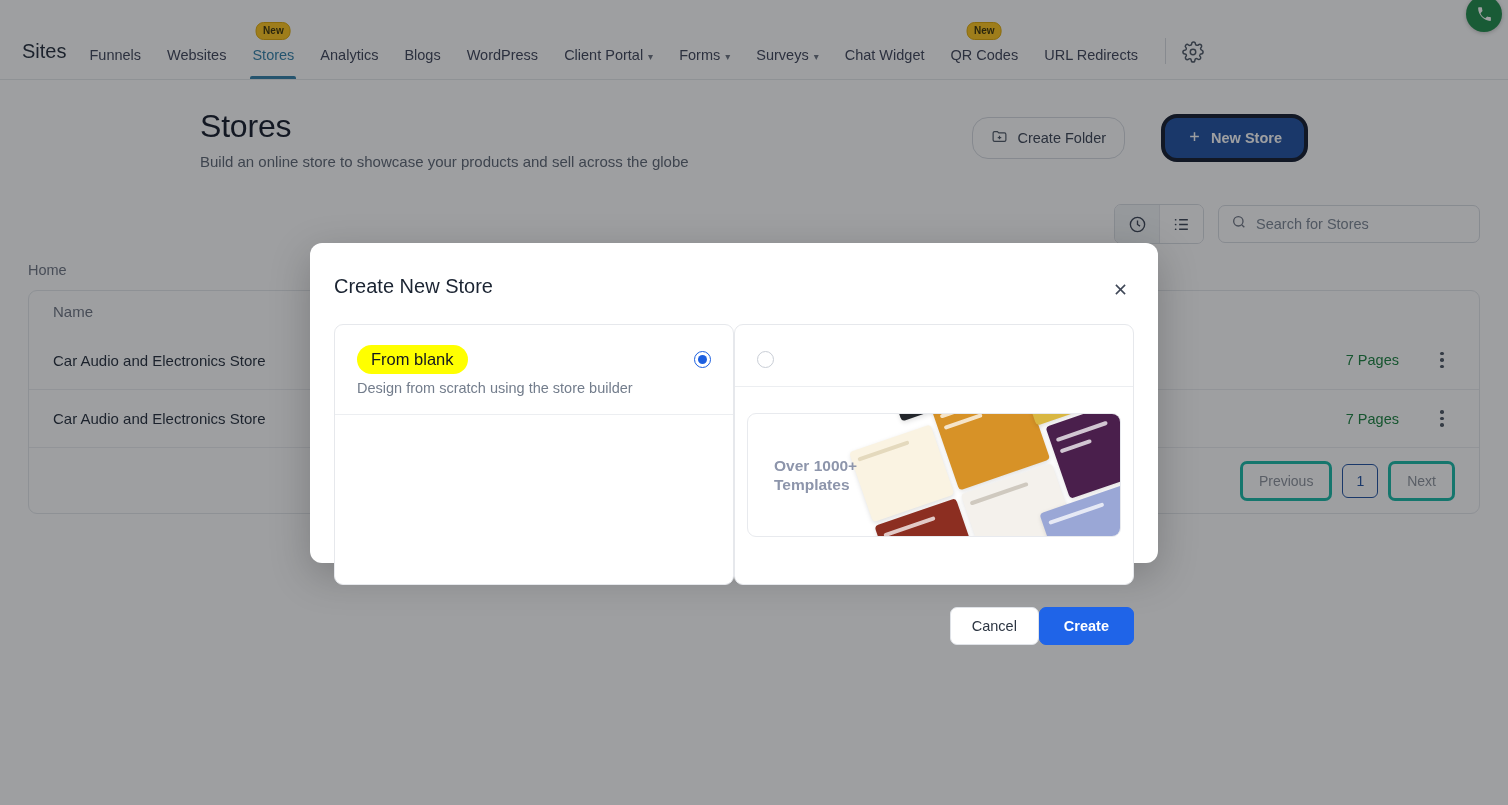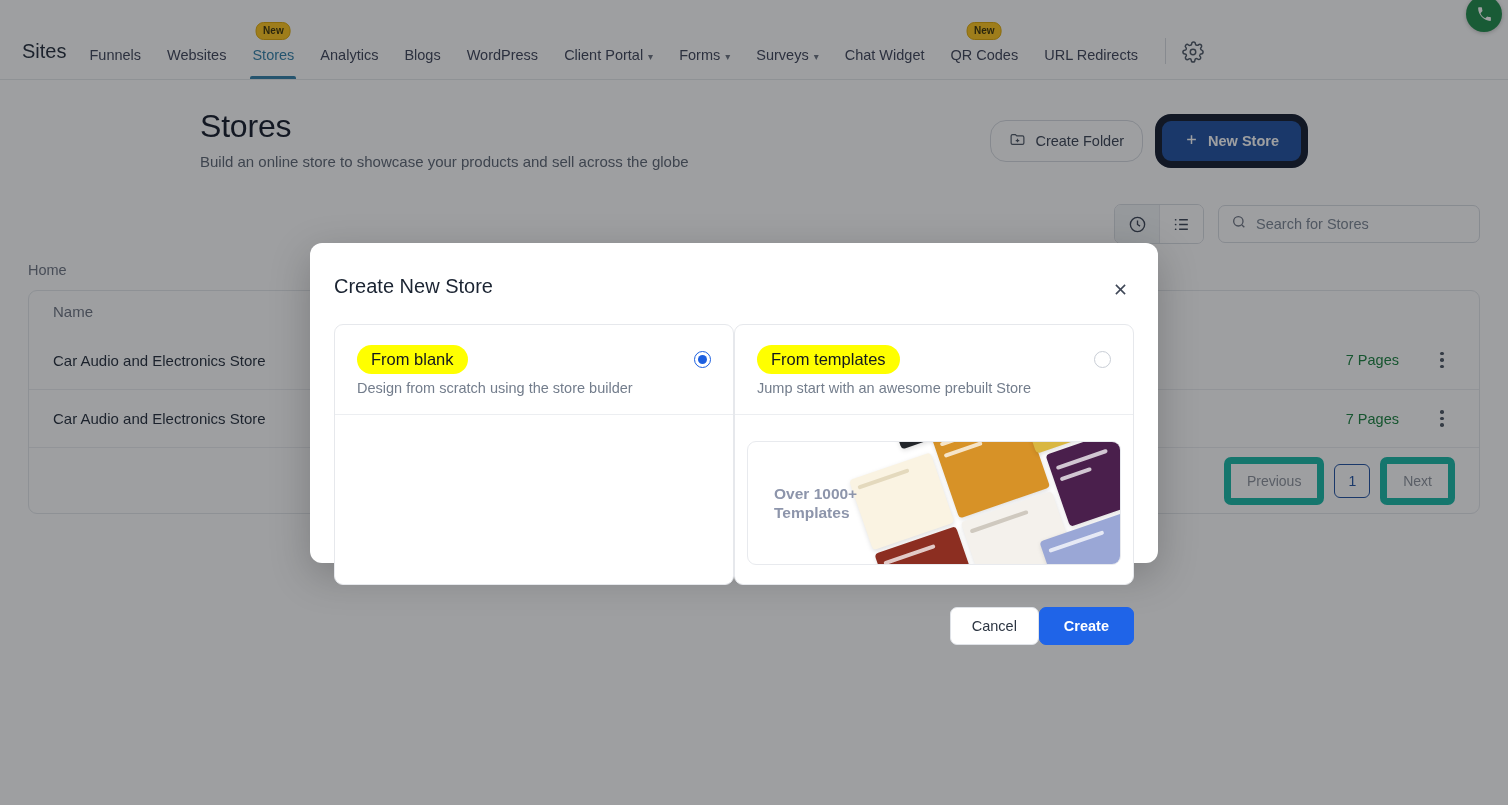--- a/index.html
+++ b/index.html
@@ -69,22 +69,22 @@
   .head-actions { display:flex; gap:12px; align-items:center; margin-top:6px; }
   .btn {
     display:inline-flex; align-items:center; gap:9px;
     border-radius:16px; font-size:14.5px; cursor:pointer; white-space:nowrap;
   }
   .btn-outline {
     background:#fff; border:1px solid #d6dae0; color:#384152;
     padding:10px 18px;
   }
   .btn-primary {
-    background:#1c4fa1; border:7px solid #0f172a; color:#fff;
-    padding:11px 22px; font-weight:600;
+    background:#1c4fa1; border:4px solid #0f172a; color:#fff;
+    padding:11px 22px; font-weight:600;margin-left:24px;
   }
 
   .toolbar { display:flex; justify-content:flex-end; align-items:center; gap:14px; padding:0 28px; margin-top:34px;}
   .viewtoggle { display:flex; border:1px solid #d8dce2; border-radius:7px; overflow:hidden; background:#fff; }
   .viewtoggle .vt {
     width:44px; height:38px; display:flex; align-items:center; justify-content:center;
     cursor:pointer; background:#fff;
   }
   .viewtoggle .vt + .vt { border-left:1px solid #e3e6ea; }
   .viewtoggle .vt.active { background:#f2f4f7; }
@@ -106,21 +106,21 @@
   }
   .tr { display:flex; align-items:center; height:58px; padding:0 24px; }
   .tr + .tr { border-top:1px solid #ebedf0; }
   .th { height:40px; color:#6b7280; font-size:14.5px; }
   .td-name { flex:1; font-size:15px; color:#1f2937; }
   .td-pages { width:150px; text-align:right; font-size:14.5px; color:#17803d; padding-right:30px;}
   .kebab { width:26px; display:flex; flex-direction:column; gap:3px; align-items:center; cursor:pointer; }
   .kebab i { width:3.5px; height:3.5px; border-radius:50%; background:#4b5563; display:block;}
   .pager { display:flex; justify-content:flex-end; align-items:center; gap:10px; height:66px; padding:0 24px; border-top:1px solid #ebedf0;}
   .pgbtn {
-    border:7px solid #14b8a6; border-radius:7px; background:#fff;
+    border:3px solid #14b8a6; border-radius:7px; background:#fff;
     padding:9px 16px; font-size:14px; color:#8a909a; cursor:pointer;
   }
   .pgnum {
     border:1px solid #1c4fa1; color:#1c4fa1; border-radius:6px;
     padding:8px 13px; font-size:14px; background:#fff; cursor:pointer;
   }
 
   
   .overlay { position:absolute; inset:0; background:rgba(23,26,31,0.42); z-index:20; }
 
@@ -336,24 +336,20 @@
             <span class="hl">From blank</span>
             <div class="card-desc">Design from scratch using the store builder</div>
           </div>
           <div class="radio checked"></div>
         </div>
         <div class="card-sep"></div>
       </div>
 
       <div class="card">
         <div class="card-top">
-          <div>
-            <span class="hl">From templates</span>
-            <div class="card-desc">Jump start with an awesome prebuilt Store</div>
-          </div>
           <div class="radio"></div>
         </div>
         <div class="card-sep"></div>
         <div class="card-body" style="padding:12px 12px 0 12px;">
           <div class="promo">
             <div class="promo-text">Over 1000+
 Templates</div>
             <div class="collage">
               <div class="ct" style="left:0px;  top:26px; width:86px; height:74px; background:#faf3e2;">
                   <div class="bar" style="top:8px;background:#e4d9bd;"></div>

